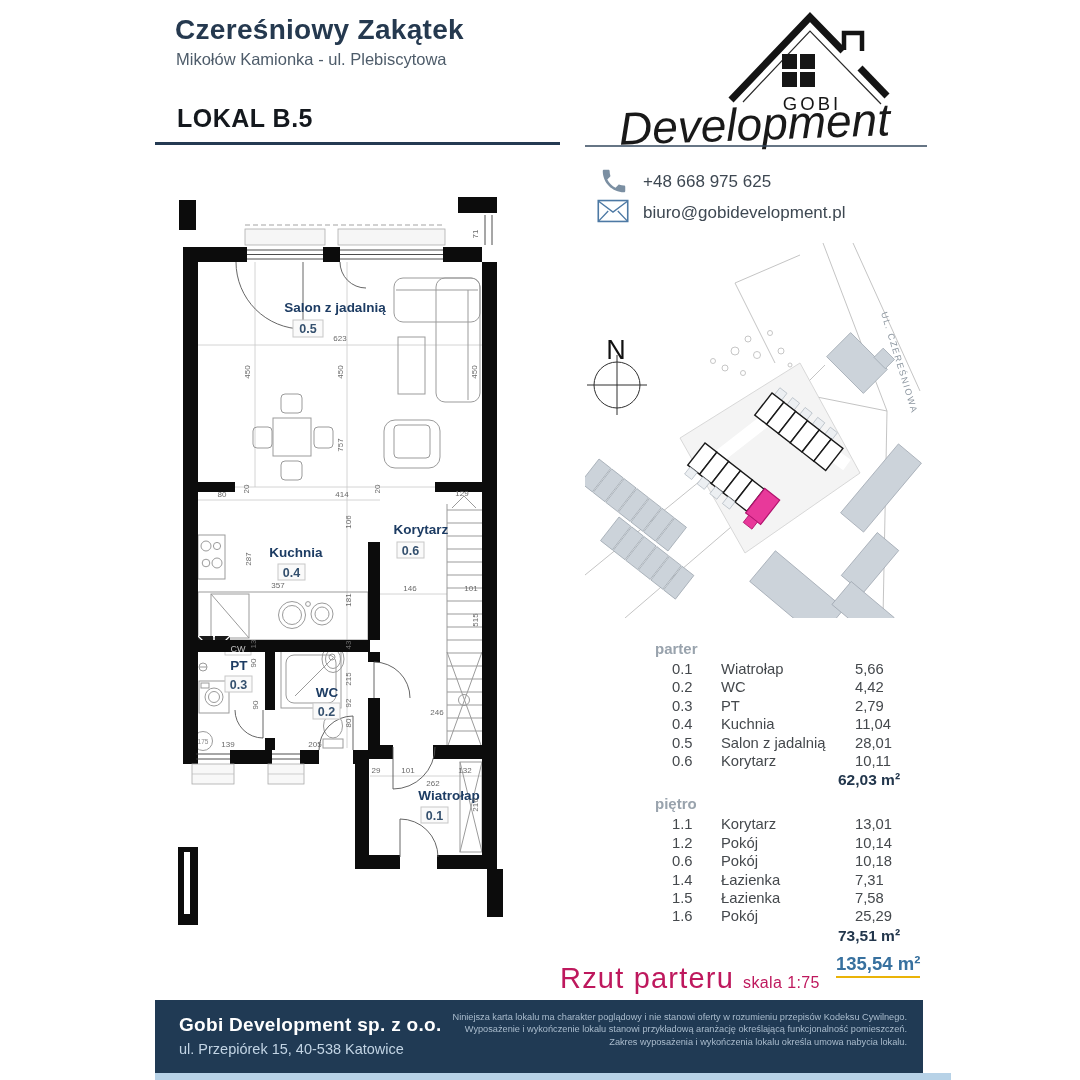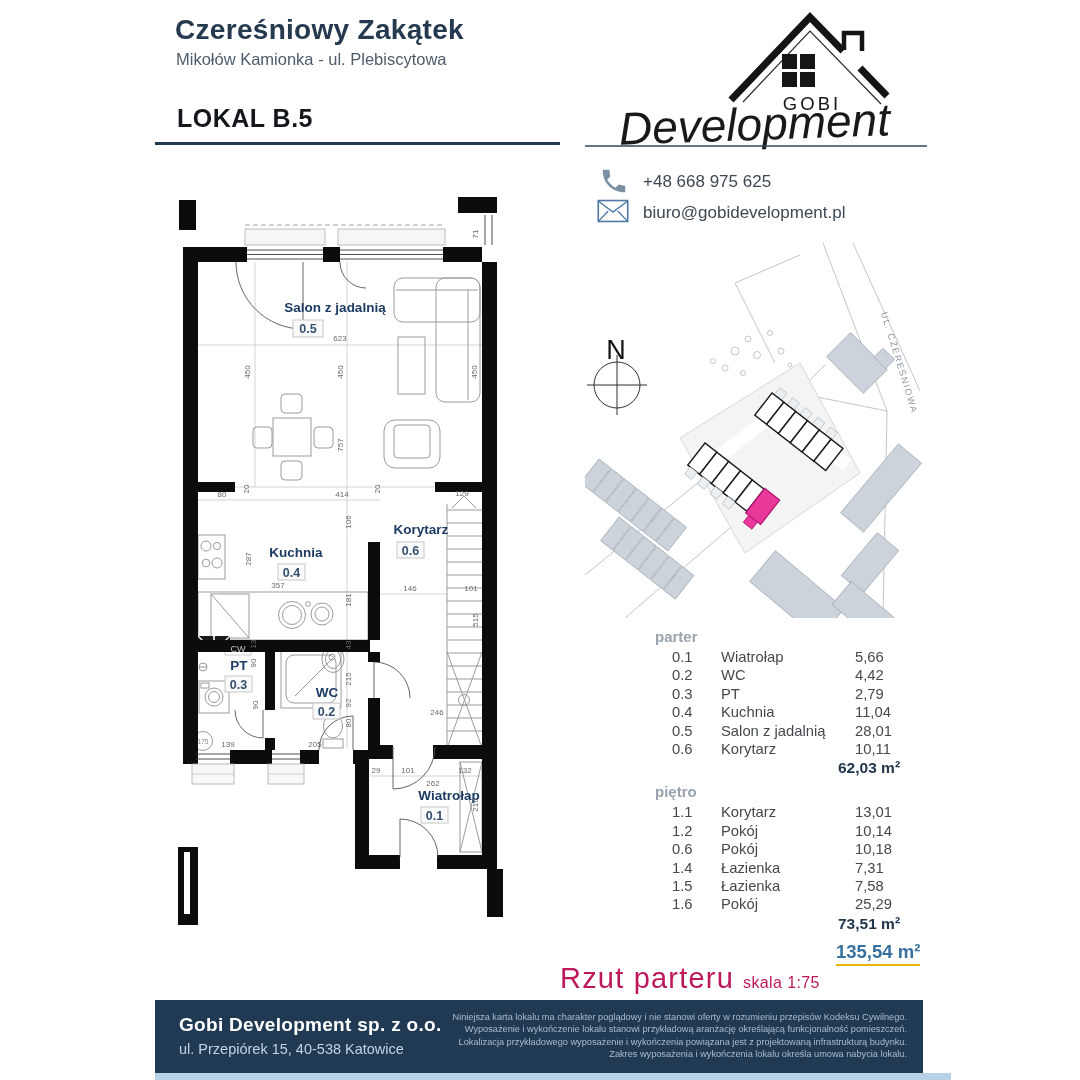--- a/index.html
+++ b/index.html
@@ -9,21 +9,21 @@
   
   .hdr-title{left:175px;top:14px;font-size:28px;font-weight:700;color:#25394f;letter-spacing:.3px;}
   .hdr-sub{left:176px;top:50px;font-size:16.5px;color:#4e5c6a;}
   .lokal{left:177px;top:104px;font-size:25px;font-weight:800;color:#14181d;letter-spacing:.5px;}
   .rule{left:155px;top:142px;width:405px;height:3px;background:#243a52;}
   
   .contact-txt{font-size:17px;color:#3e4852;}
   
   .tbl{left:655px;top:626px;width:266px;color:#45494d;}
   .t-title{font-size:17px;font-weight:700;color:#22364c;margin:0 0 3px 0;}
-  .t-sec{font-size:15px;font-weight:700;color:#99a3ad;margin:2px 0 3px 0;}
+  .t-sec{font-size:15px;font-weight:700;color:#99a3ad;margin:14px 0 3px 0;}
   .t-row{display:flex;line-height:18.4px;height:18.4px;font-size:14.8px;}
   .c-id{width:66px;padding-left:17px;box-sizing:border-box;}
   .c-name{flex:1;}
   .c-val{width:66px;}
   .t-total{padding-left:183px;line-height:20px;font-size:15.5px;font-weight:700;color:#22364c;}
   .grand{margin-top:7px;padding-left:181px;}
   .grand span{font-size:18.5px;font-weight:700;color:#38719f;border-bottom:2px solid #eab308;padding-bottom:2px;}
   
   .caption{left:560px;top:962px;width:350px;text-align:left;color:#be185d;}
   .cap-title{font-size:29px;font-weight:400;letter-spacing:1.2px;}
@@ -498,19 +498,18 @@
   </div>
 
   <div class="abs band">
     <div class="company">
       <div class="co-name">Gobi Development sp. z o.o.</div>
       <div class="co-addr">ul. Przepiórek 15, 40-538 Katowice</div>
     </div>
     <div class="disc">
       <div>Niniejsza karta lokalu ma charakter poglądowy i nie stanowi oferty w rozumieniu przepisów Kodeksu Cywilnego.</div>
       <div>Wyposażenie i wykończenie lokalu stanowi przykładową aranżację określającą funkcjonalność pomieszczeń.</div>
-      <div>Lokalizacja przykładowego wyposażenie i wykończenia powiązana jest z projektowaną infrastrukturą budynku.</div>
       <div>Zakres wyposażenia i wykończenia lokalu określa umowa nabycia lokalu.</div>
     </div>
   </div>
   <div class="abs strip"></div>
 
 </div>
 
 </body></html>

